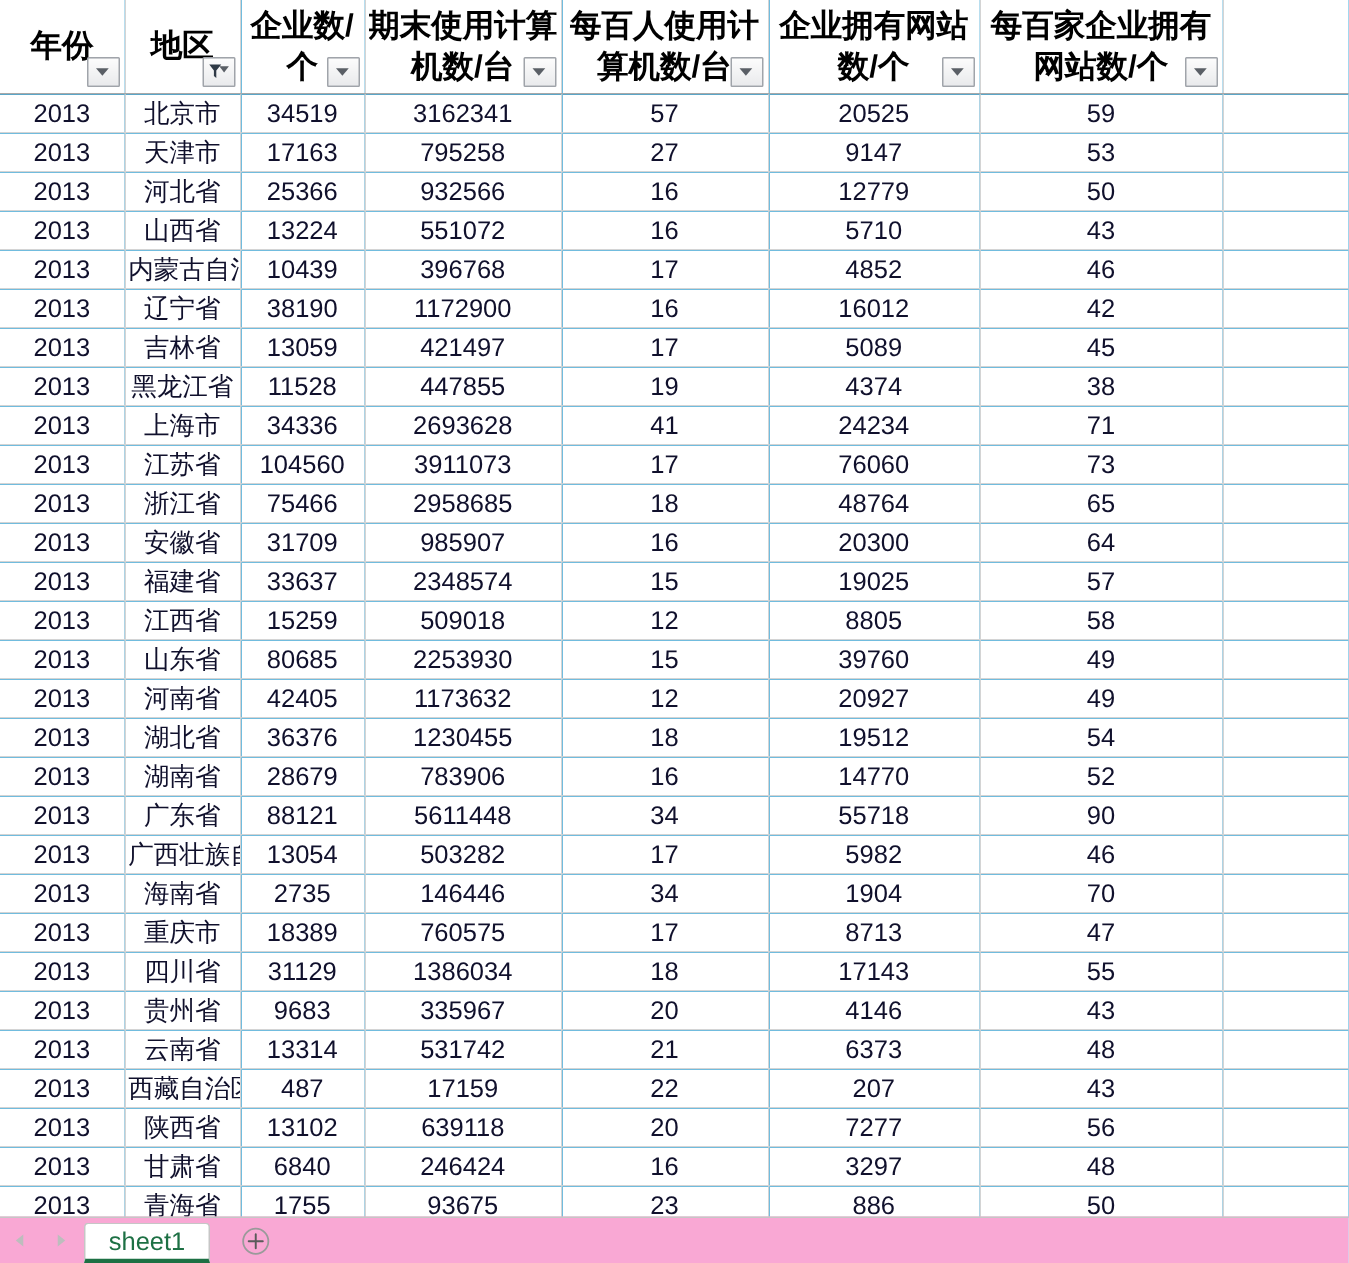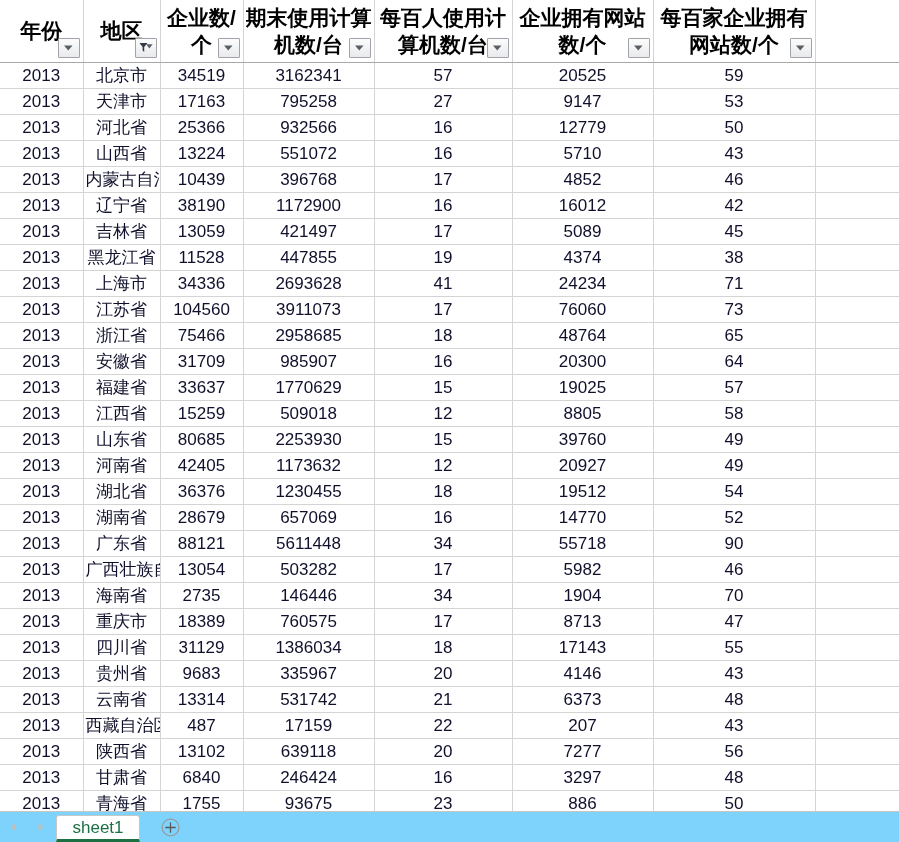--- a/index.html
+++ b/index.html
@@ -123,21 +123,21 @@
     white-space: nowrap;
   }
 
   
   #sheet-bar {
     position: absolute;
     left: 0;
     bottom: 0;
     width: 899px;
     height: 30px;
-    background: #7dd3fc;
+    background: #f9a8d4;
     border-top: 1px solid #c6c6c6;
     display: flex;
     align-items: flex-end;
   }
   .nav-arrows {
     display: flex;
     align-items: center;
     height: 30px;
     padding: 0 2px 0 6px;
     gap: 14px;
@@ -368,21 +368,21 @@
             <td>985907</td>
             <td>16</td>
             <td>20300</td>
             <td>64</td>
             <td class="cell-pad"></td>
           </tr>
           <tr class="drow">
             <td>2013</td>
             <td class="region"><span class="clip">福建省</span></td>
             <td>33637</td>
-            <td>1770629</td>
+            <td>2348574</td>
             <td>15</td>
             <td>19025</td>
             <td>57</td>
             <td class="cell-pad"></td>
           </tr>
           <tr class="drow">
             <td>2013</td>
             <td class="region"><span class="clip">江西省</span></td>
             <td>15259</td>
             <td>509018</td>
@@ -418,21 +418,21 @@
             <td>1230455</td>
             <td>18</td>
             <td>19512</td>
             <td>54</td>
             <td class="cell-pad"></td>
           </tr>
           <tr class="drow">
             <td>2013</td>
             <td class="region"><span class="clip">湖南省</span></td>
             <td>28679</td>
-            <td>657069</td>
+            <td>783906</td>
             <td>16</td>
             <td>14770</td>
             <td>52</td>
             <td class="cell-pad"></td>
           </tr>
           <tr class="drow">
             <td>2013</td>
             <td class="region"><span class="clip">广东省</span></td>
             <td>88121</td>
             <td>5611448</td>

